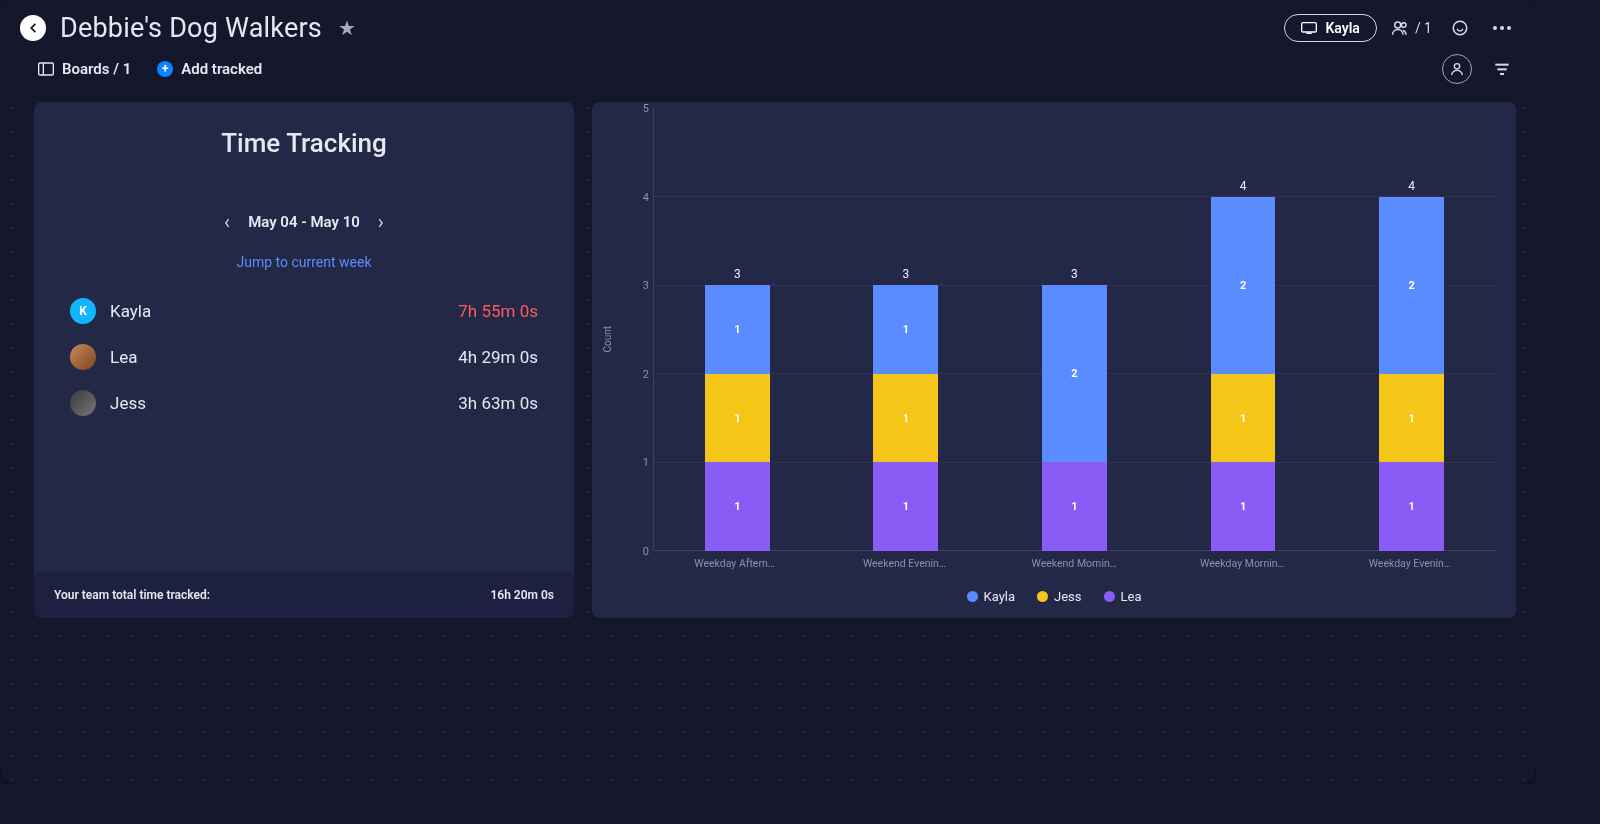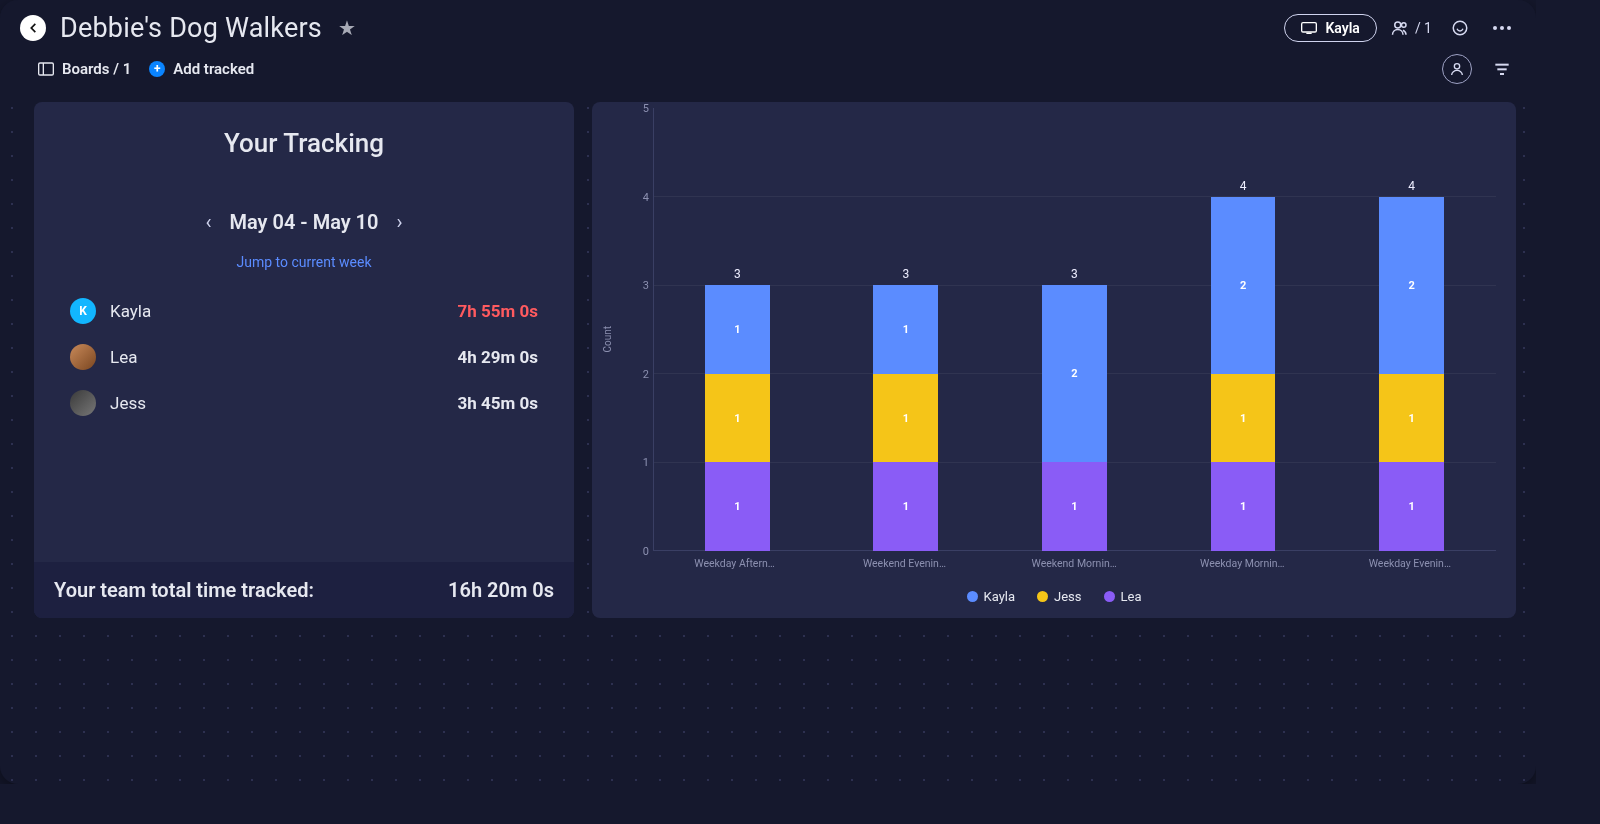--- a/index.html
+++ b/index.html
@@ -67,21 +67,21 @@
     display:flex;align-items:center;justify-content:center;
     width:28px;height:28px;cursor:pointer;color:#d6d9f0;
   }
 
   
   .toolbar{
     display:flex;align-items:center;
     padding:6px 20px 14px 38px;gap:16px;
     background:var(--bg);
   }
-  .tool-left{display:flex;align-items:center;gap:18px;}
+  .tool-left{display:flex;align-items:center;gap:26px;}
   .tool-item{display:flex;align-items:center;gap:8px;font-size:15px;font-weight:600;color:#e6e8f0;cursor:pointer;}
   .tool-item svg{fill:#e6e8f0;}
   .plus-circle{
     width:16px;height:16px;border-radius:50%;background:var(--accent);
     display:flex;align-items:center;justify-content:center;color:#fff;font-size:12px;font-weight:700;
   }
   .tool-spacer{flex:1;}
   .filter-wrap{
     display:flex;align-items:center;background:#fff;border-radius:20px;
     height:32px;overflow:hidden;padding:0 6px 0 14px;width:200px;
@@ -106,35 +106,35 @@
     position:relative;
     display:flex;flex-direction:column;
   }
   .w-time{width:540px;}
   .w-chart{flex:1;min-width:0;}
 
   
   .tt-title{font-size:26px;font-weight:500;text-align:center;padding:26px 0 10px;}
   .tt-range-row{display:flex;align-items:center;justify-content:center;gap:18px;margin-top:42px;}
   .chev{font-size:20px;color:#cfd3ee;cursor:pointer;user-select:none;}
-  .tt-range{font-size:20px;font-weight:600;}
+  .tt-range{font-size:15px;font-weight:600;}
   .tt-jump{color:var(--link);font-size:14px;text-align:center;margin-top:20px;cursor:pointer;}
   .tt-list{padding:18px 36px 0;}
   .tt-row{display:flex;align-items:center;padding:10px 0;font-size:17px;}
   .avatar{width:26px;height:26px;border-radius:50%;margin-right:14px;display:flex;align-items:center;justify-content:center;font-size:12px;font-weight:700;color:#fff;}
   .av-k{background:#12b6ff;}
   .av-l{background:linear-gradient(135deg,#c98a5a,#7a4620);}
   .av-j{background:linear-gradient(135deg,#3a3a3a,#777);}
   .tt-name{flex:1;}
-  .tt-val{font-weight:700;}
+  .tt-val{font-weight:400;}
   .tt-red{color:var(--red);}
   .tt-footer{
     margin-top:auto;background:var(--panel-dark);
     padding:16px 20px;border-radius:0 0 8px 8px;
-    display:flex;justify-content:space-between;align-items:center;font-size:20px;font-weight:600;
+    display:flex;justify-content:space-between;align-items:center;font-size:12px;font-weight:600;
   }
 
   
   .ch-title{text-align:center;font-size:20px;font-weight:500;padding:14px 0 2px;}
   .ch-area{flex:1;display:flex;padding:0 20px 6px 8px;min-height:0;}
   .ch-ylabel{writing-mode:vertical-rl;transform:rotate(180deg);font-size:10px;color:var(--muted);align-self:center;padding:0 2px;}
   .ch-grid{flex:1;position:relative;margin-left:4px;}
   .ch-plot{position:absolute;left:34px;right:0;top:6px;bottom:26px;border-left:1px solid var(--border);border-bottom:1px solid var(--border);}
   .gridline{position:absolute;left:0;right:0;border-top:1px solid rgba(255,255,255,.06);}
   .ytick{position:absolute;left:0;width:30px;text-align:right;font-size:11px;color:var(--muted);transform:translateY(50%);}
@@ -220,42 +220,42 @@
           <rect x="2" y="4" width="20" height="3"></rect>
           <rect x="5" y="11" width="14" height="3"></rect>
           <rect x="9" y="18" width="6" height="3"></rect>
         </svg>
     </div>
   </div>
 
   <div class="widgets">
 
     <div class="widget w-time">
-      <div class="tt-title">Your Tracking</div>
+      <div class="tt-title">Time Tracking</div>
       <div class="tt-range-row">
         <span class="chev">‹</span>
         <span class="tt-range">May 04 - May 10</span>
         <span class="chev">›</span>
       </div>
       <div class="tt-jump">Jump to current week</div>
       <div class="tt-list" id="tt-list">
           <div class="tt-row">
             <div class="avatar av-k">K</div>
             <div class="tt-name">Kayla</div>
             <div class="tt-val tt-red">7h 55m 0s</div>
           </div>
           <div class="tt-row">
             <div class="avatar av-l"></div>
             <div class="tt-name">Lea</div>
             <div class="tt-val">4h 29m 0s</div>
           </div>
           <div class="tt-row">
             <div class="avatar av-j"></div>
             <div class="tt-name">Jess</div>
-            <div class="tt-val">3h 45m 0s</div>
+            <div class="tt-val">3h 63m 0s</div>
           </div>
         </div>
       <div class="tt-footer">
         <span>Your team total time tracked:</span>
         <span>16h 20m 0s</span>
       </div>
     </div>
 
     <div class="widget w-chart">
       <div class="ch-area">

